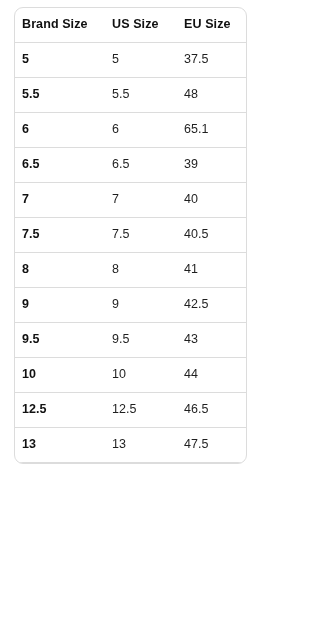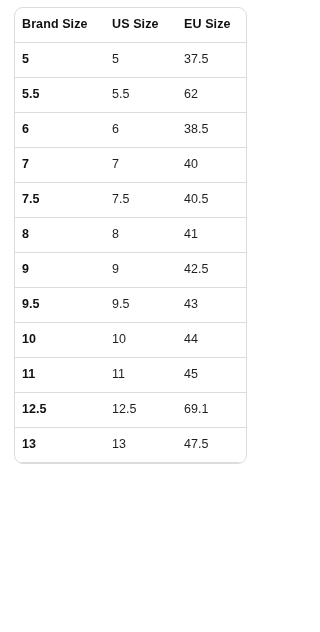--- a/index.html
+++ b/index.html
@@ -103,26 +103,31 @@
       </thead>
       <tbody id="size-table-body">
           <tr>
             <td class="cell-brand">5</td>
             <td class="cell-us">5</td>
             <td class="cell-eu">37.5</td>
           </tr>
           <tr>
             <td class="cell-brand">5.5</td>
             <td class="cell-us">5.5</td>
-            <td class="cell-eu">62</td>
+            <td class="cell-eu">48</td>
           </tr>
           <tr>
             <td class="cell-brand">6</td>
             <td class="cell-us">6</td>
-            <td class="cell-eu">38.5</td>
+            <td class="cell-eu">65.1</td>
+          </tr>
+          <tr>
+            <td class="cell-brand">6.5</td>
+            <td class="cell-us">6.5</td>
+            <td class="cell-eu">39</td>
           </tr>
           <tr>
             <td class="cell-brand">7</td>
             <td class="cell-us">7</td>
             <td class="cell-eu">40</td>
           </tr>
           <tr>
             <td class="cell-brand">7.5</td>
             <td class="cell-us">7.5</td>
             <td class="cell-eu">40.5</td>
@@ -141,28 +146,23 @@
             <td class="cell-brand">9.5</td>
             <td class="cell-us">9.5</td>
             <td class="cell-eu">43</td>
           </tr>
           <tr>
             <td class="cell-brand">10</td>
             <td class="cell-us">10</td>
             <td class="cell-eu">44</td>
           </tr>
           <tr>
-            <td class="cell-brand">11</td>
-            <td class="cell-us">11</td>
-            <td class="cell-eu">45</td>
-          </tr>
-          <tr>
             <td class="cell-brand">12.5</td>
             <td class="cell-us">12.5</td>
-            <td class="cell-eu">69.1</td>
+            <td class="cell-eu">46.5</td>
           </tr>
           <tr>
             <td class="cell-brand">13</td>
             <td class="cell-us">13</td>
             <td class="cell-eu">47.5</td>
           </tr>
         </tbody>
     </table>
   </div>
 </div>

